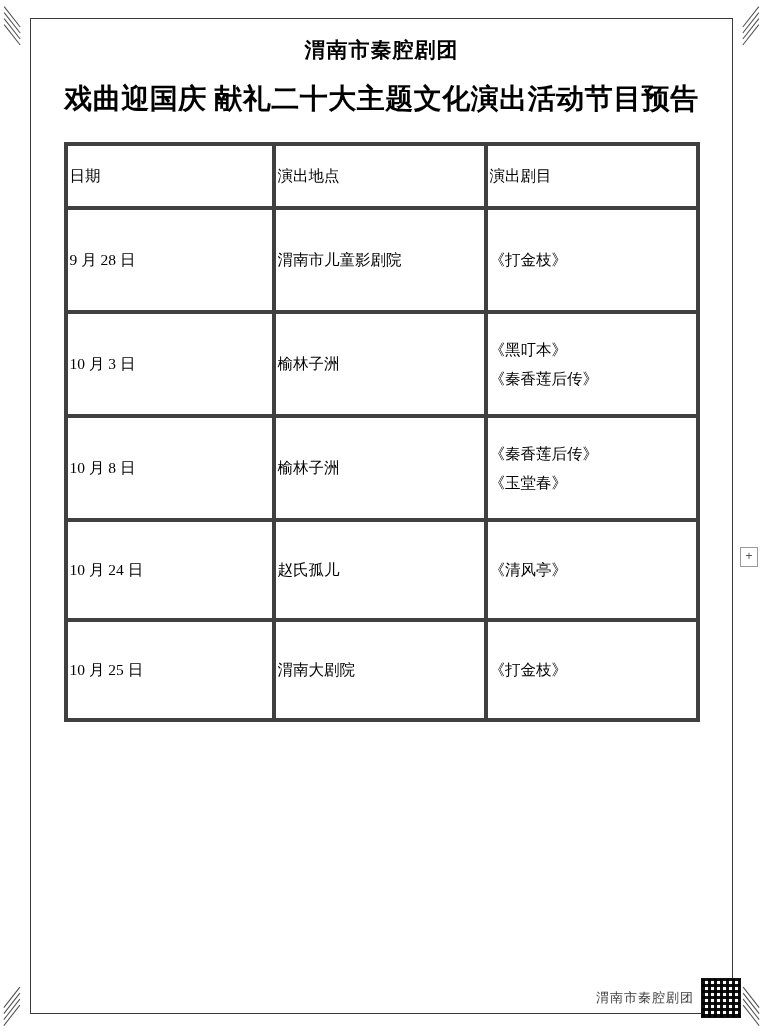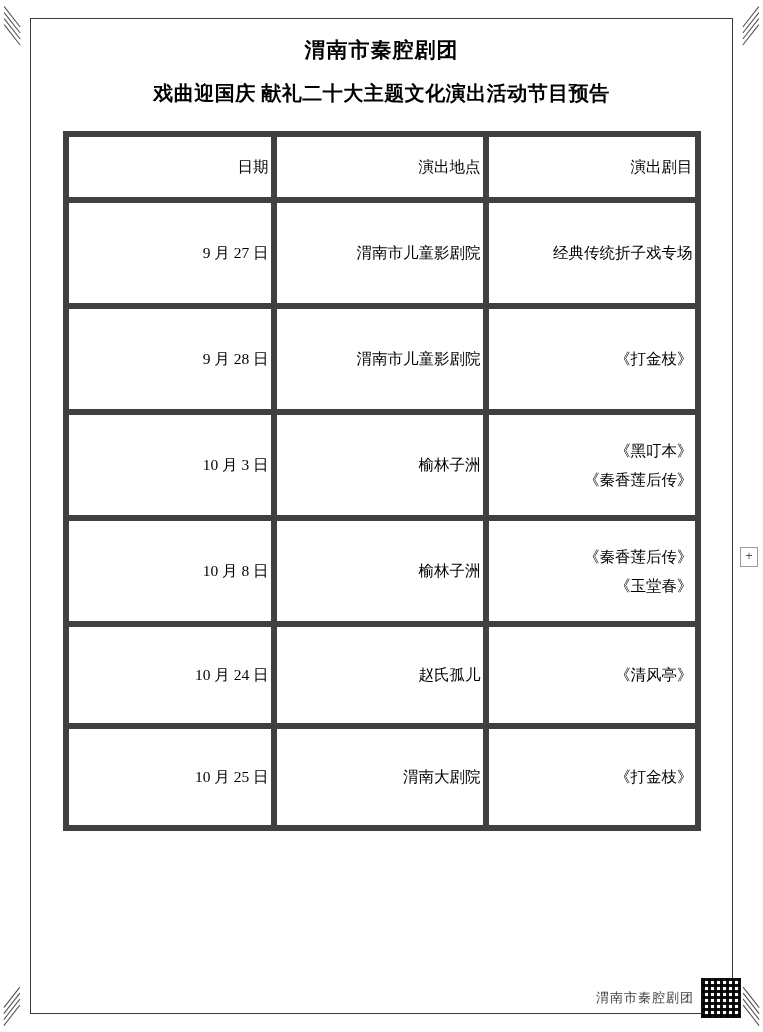--- a/index.html
+++ b/index.html
@@ -60,36 +60,36 @@
   }
   .title-main {
     text-align: center;
     font-size: 21px;
     font-weight: bold;
     letter-spacing: 1px;
     margin-top: 36px;
   }
   .title-sub {
     text-align: center;
-    font-size: 20px;
+    font-size: 28px;
     font-weight: bold;
     letter-spacing: 0.5px;
     margin-top: 16px;
   }
 
   
   table.schedule {
     border-collapse: collapse;
     margin: 24px auto 0 auto;
     width: 632px;
     table-layout: fixed;
   }
   table.schedule td {
-    border: 6px solid #404040;
-    text-align: right;
+    border: 4px solid #404040;
+    text-align: left;
     vertical-align: middle;
     font-size: 15.5px;
     line-height: 1.9;
     padding: 4px 2px;
   }
   table.schedule tr.head td {
     height: 52px;
     font-size: 15.5px;
   }
   table.schedule tr.body td {
@@ -191,27 +191,20 @@
       <col class="c-venue">
       <col class="c-show">
     </colgroup>
     <tbody>
       <tr class="head">
         <td>日期</td>
         <td>演出地点</td>
         <td>演出剧目</td>
       </tr>
 
-      <tr class="body">
-        <td>9 月 27 日</td>
-        <td>渭南市儿童影剧院</td>
-        <td>
-          <span class="show-line">经典传统折子戏专场</span>
-        </td>
-      </tr>
 
       <tr class="body">
         <td>9 月 28 日</td>
         <td>渭南市儿童影剧院</td>
         <td>
           <span class="show-line">《打金枝》</span>
         </td>
       </tr>
 
 

